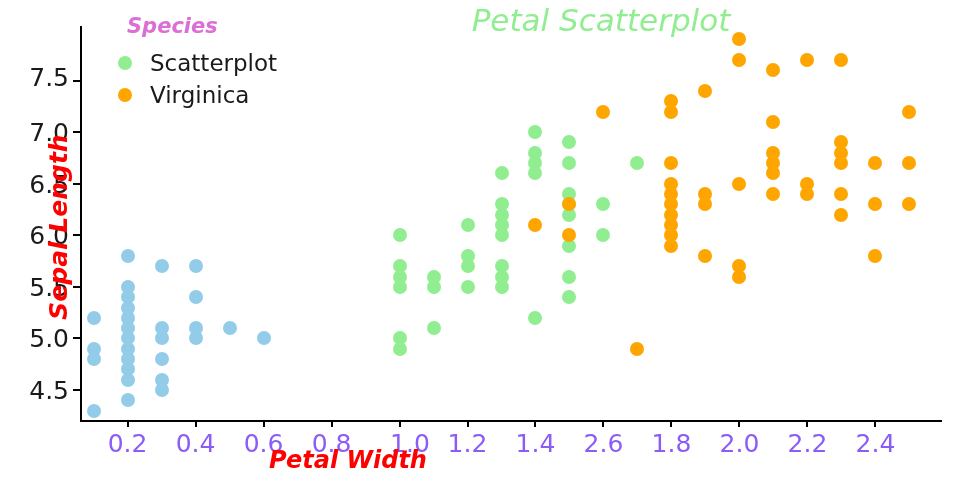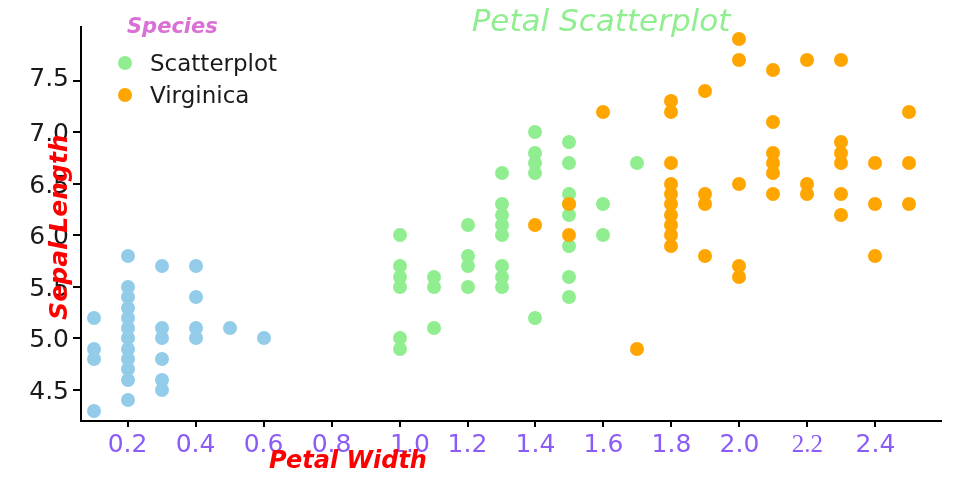--- a/index.html
+++ b/index.html
@@ -220,27 +220,27 @@
         <div class="xtick-label" style="left: 183.557px; top: 401px;">0.6</div>
         <div class="xtick-mark" style="left: 250.542px; top: 390px;"></div>
         <div class="xtick-label" style="left: 251.542px; top: 401px;">0.8</div>
         <div class="xtick-mark" style="left: 318.526px; top: 390px;"></div>
         <div class="xtick-label" style="left: 330px; top: 401px;">1.0</div>
         <div class="xtick-mark" style="left: 386.51px; top: 390px;"></div>
         <div class="xtick-label" style="left: 387.51px; top: 401px;">1.2</div>
         <div class="xtick-mark" style="left: 454.494px; top: 390px;"></div>
         <div class="xtick-label" style="left: 455.494px; top: 401px;">1.4</div>
         <div class="xtick-mark" style="left: 522.478px; top: 390px;"></div>
-        <div class="xtick-label" style="left: 523.478px; top: 401px;">1.6</div>
+        <div class="xtick-label" style="left: 523.478px; top: 401px;">2.6</div>
         <div class="xtick-mark" style="left: 590.462px; top: 390px;"></div>
         <div class="xtick-label" style="left: 591.462px; top: 401px;">1.8</div>
         <div class="xtick-mark" style="left: 658.447px; top: 390px;"></div>
         <div class="xtick-label" style="left: 659.447px; top: 401px;">2.0</div>
         <div class="xtick-mark" style="left: 726.431px; top: 390px;"></div>
-        <div class="xtick-label" style="left: 727.431px; top: 401px; font-family: Liberation Serif, serif;">2.2</div>
+        <div class="xtick-label" style="left: 727.431px; top: 401px;">2.2</div>
         <div class="xtick-mark" style="left: 794.415px; top: 390px;"></div>
         <div class="xtick-label" style="left: 795.415px; top: 401px;">2.4</div>
       </div>
     <div id="markers">
         <div class="marker" title="Setosa (0.1, 5.2)" style="left: 13.5968px; top: 287.857px; background: rgb(146, 204, 232);"></div>
         <div class="marker" title="Setosa (0.1, 4.9)" style="left: 13.5968px; top: 318.81px; background: rgb(146, 204, 232);"></div>
         <div class="marker" title="Setosa (0.1, 4.8)" style="left: 13.5968px; top: 329.127px; background: rgb(146, 204, 232);"></div>
         <div class="marker" title="Setosa (0.1, 4.3)" style="left: 13.5968px; top: 380.714px; background: rgb(146, 204, 232);"></div>
         <div class="marker" title="Setosa (0.2, 5.8)" style="left: 47.5889px; top: 225.952px; background: rgb(146, 204, 232);"></div>
         <div class="marker" title="Setosa (0.2, 5.5)" style="left: 47.5889px; top: 256.905px; background: rgb(146, 204, 232);"></div>

